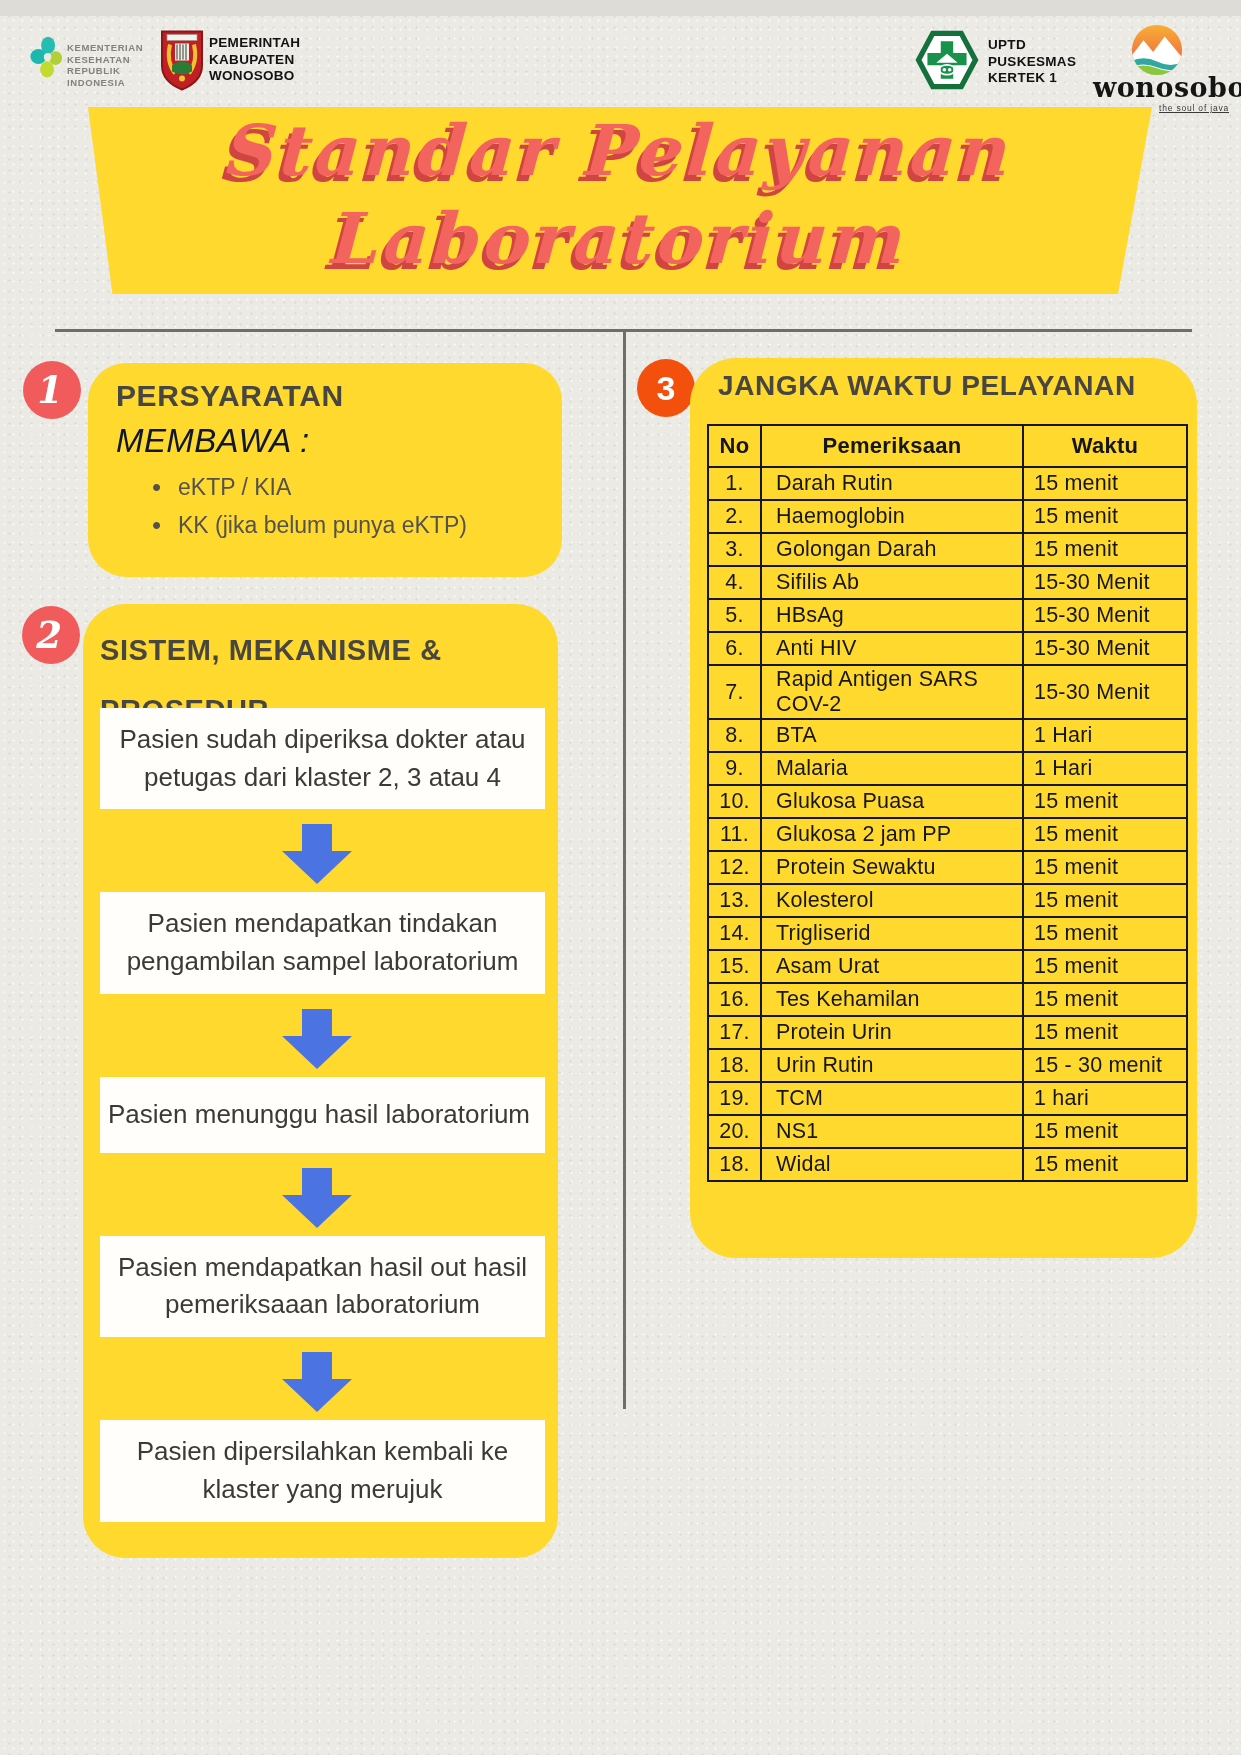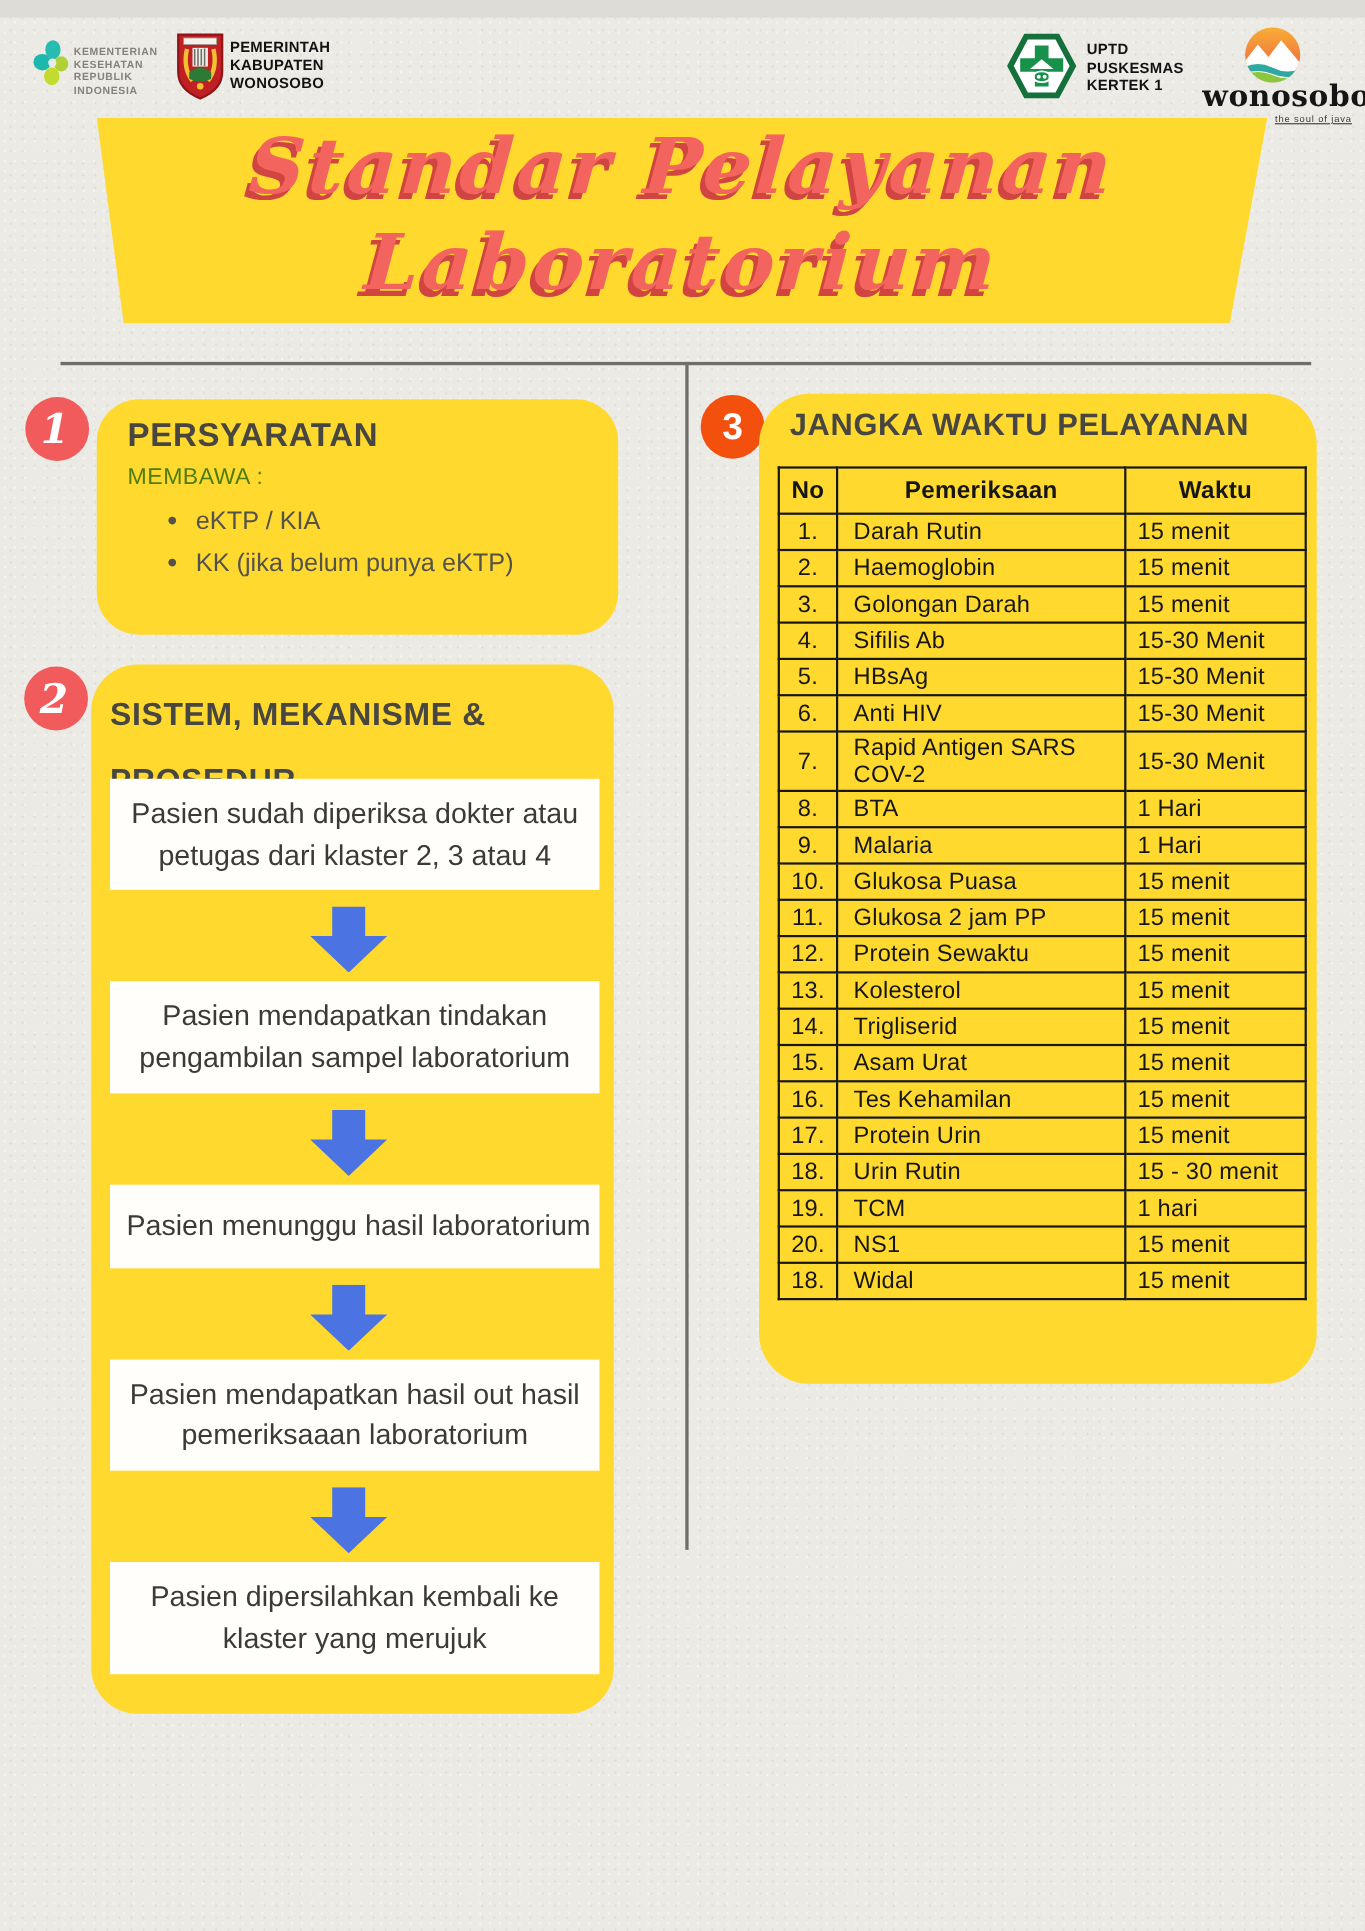--- a/index.html
+++ b/index.html
@@ -50,29 +50,29 @@
   #badge3 { left:637px; top:343px; background:#F2500C; }
 
   
   .card { background:#FFD92E; }
   #card1 { left:88px; top:347px; width:474px; height:214px; border-radius:38px; padding:16px 28px 0 28px; }
   #card2 { left:83px; top:588px; width:475px; height:954px; border-radius:42px; padding:16px 0 0 17px; }
   #card3 { left:690px; top:342px; width:507px; height:900px; border-radius:46px; padding:12px 0 0 28px; }
 
   .card-title { font-size:30px; font-weight:800; color:#484641; letter-spacing:.6px; }
   .card-title-2l { font-size:29px; line-height:60px; }
-  .subtitle { font-size:21px; color:#4d7c0f; margin-top:9px; letter-spacing:.4px; }
+  .subtitle { font-size:33px; color:#0f172a; margin-top:9px; letter-spacing:.4px;font-style:italic; }
   .req-list { margin:8px 0 0 0; padding:0 0 0 62px; list-style:none; }
   .req-list li { font-size:23px; color:#55524C; line-height:38px; position:relative; }
   .req-list li::before { content:"•"; position:absolute; left:-26px; font-size:26px; color:#55524C; }
 
   
   .flow { left:100px; top:692px; width:445px; display:flex; flex-direction:column; align-items:center; }
   .step-box { width:445px; min-height:76px; background:#FFFEFB; padding:13px 8px;
-    display:flex; align-items:center; justify-content:flex-end; text-align:center;
+    display:flex; align-items:center; justify-content:flex-start; text-align:center;
     font-size:26px; line-height:1.45; color:#3B3A37; }
   .flow-arrow { margin:15px 12px 8px 0; width:70px; height:60px; flex:0 0 auto; }
 
   
   .svc-table { position:absolute; left:707px; top:408px; width:479px;
     border-collapse:collapse; table-layout:fixed; }
   .svc-table th, .svc-table td { border:2.4px solid #161616; color:#161616; }
   .svc-table th { height:42px; font-size:22px; font-weight:700; text-align:center; letter-spacing:.3px; }
   .svc-table td { height:33px; font-size:21.5px; padding:1px 0; letter-spacing:.2px; }
   .svc-table td.c-no { text-align:center; }

